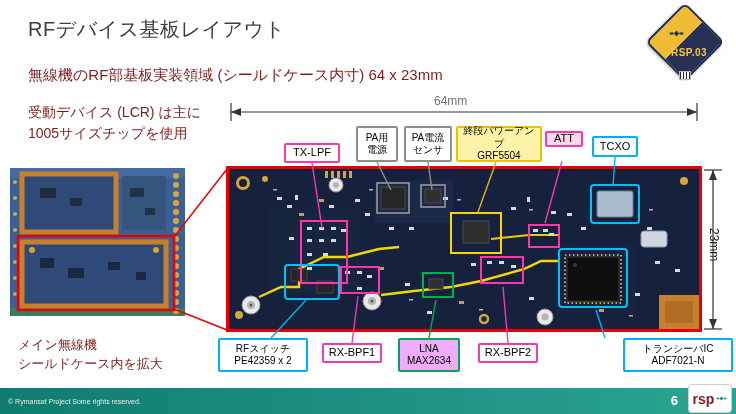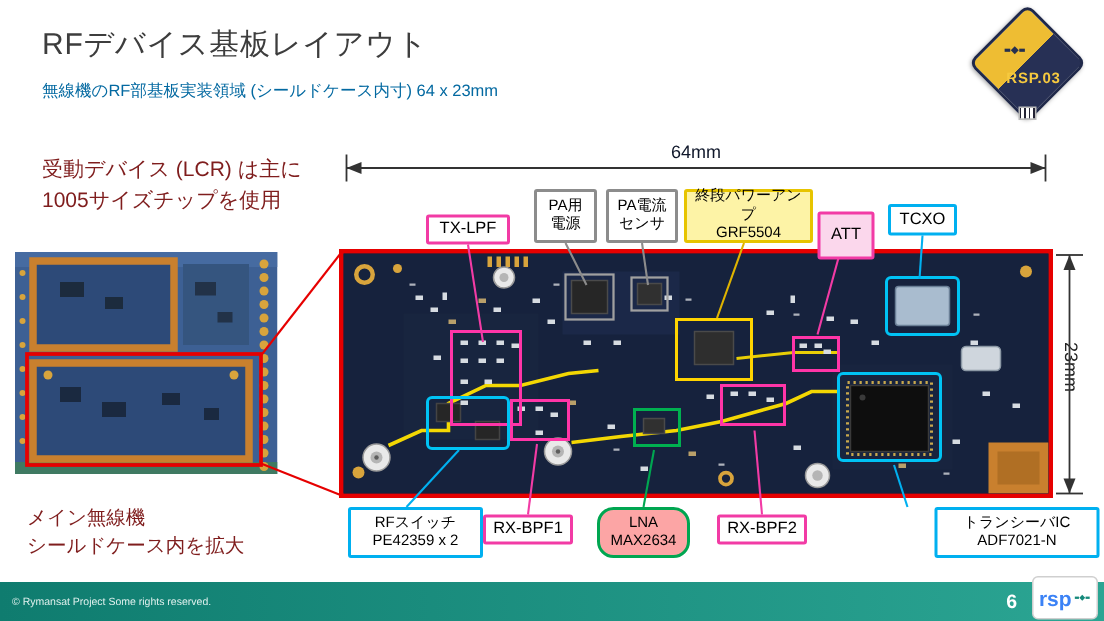--- a/index.html
+++ b/index.html
@@ -1,49 +1,49 @@
 <!DOCTYPE html>
 <html><head>
 <meta charset="utf-8">
 <style>
   * { margin:0; padding:0; box-sizing:border-box; }
   html,body { background:#9a9a9a; font-family:"Liberation Sans","DejaVu Sans",sans-serif; }
   .slide { position:relative; width:736px; height:414px; background:#ffffff; overflow:hidden; }
 
   .title { position:absolute; left:28px; top:16px; font-size:20px; font-weight:normal; color:#3d3d3d; letter-spacing:.5px; z-index:3; }
-  .subtitle { position:absolute; left:28px; top:53px; font-size:11px; color:#0369a1; z-index:3; }
+  .subtitle { position:absolute; left:28px; top:66px; font-size:15px; color:#7f1d1d; z-index:3; }
   .note-left { position:absolute; left:28px; top:102px; font-size:14px; color:#7f1d1d; white-space:pre-line; line-height:1.5; z-index:3; }
   .caption-left { position:absolute; left:18px; top:336px; font-size:13px; color:#7f1d1d; white-space:pre-line; line-height:1.45; z-index:3; }
 
   .small-pcb { position:absolute; left:10px; top:168px; width:175px; height:148px; z-index:2; }
   .small-pcb svg { display:block; width:100%; height:100%; }
   .main-pcb { position:absolute; left:226px; top:166px; width:476px; height:166px; border:3px solid #e60000; background:#141f3a; z-index:2; }
   .main-pcb svg { display:block; width:470px; height:160px; }
 
   .overlay { position:absolute; left:0; top:0; z-index:4; pointer-events:none; }
 
   .label { position:absolute; z-index:5; display:flex; align-items:center; justify-content:center; text-align:center;
            background:#fff; border:2px solid #888; border-radius:2px; color:#000; font-size:11px; line-height:1.25;
            white-space:pre-line; padding:1px 2px; }
   .label.two { font-size:10px; }
   .pink     { border-color:#f23ba5; }
   .pinkfill { border-color:#f23ba5; background:#fbd7ec; }
   .gray     { border-color:#8c8c8c; }
   .yellow   { border-color:#e7c400; background:#fdf3a6; }
   .cyan     { border-color:#00b0f0; }
-  .green    { border-color:#00a651; background:#fca5a5;border-radius:11px; }
-
-  .dim-h { position:absolute; left:434px; top:94px; width:60px; text-align:center; font-size:12px; color:#0f172a; z-index:3; }
+  .green    { border-color:#00a651; background:#f0abfc; }
+
+  .dim-h { position:absolute; left:434px; top:94px; width:60px; font-size:12px; color:#737373; z-index:3; }
   .dim-v { position:absolute; left:707px; top:228px; font-size:12px; color:#222; z-index:3; writing-mode:vertical-rl; }
 
   .footer { position:absolute; left:0; bottom:0; width:736px; height:26px; background:linear-gradient(90deg,#0f7c6f,#2ba593); z-index:6; }
   .copyright { position:absolute; left:8px; top:10px; font-size:7px; color:#dff0ed; }
   .pageno { position:absolute; right:58px; top:0; height:26px; line-height:26px; color:#fff; font-size:13px; font-weight:bold; }
   .rsp-logo { position:absolute; right:5px; bottom:2px; width:42px; height:27px; background:#fff; border-radius:3px; z-index:7;
-              display:flex; align-items:center; justify-content:center; gap:2px; color:#3b82f6; font-weight:bold; font-size:14px;
+              display:flex; align-items:center; justify-content:center; gap:2px; color:#7f1d1d; font-weight:bold; font-size:14px;
               box-shadow:0 0 0 1px #cfcfcf; }
 
   .badge { position:absolute; left:644px; top:6px; width:82px; height:84px; z-index:3; }
   .badge-diamond { position:absolute; left:13px; top:8px; width:56px; height:56px; transform:rotate(45deg);
                    background:linear-gradient(90deg,#eebd33 0 47%,#273055 47% 100%);
                    border:2px solid #20294a; border-radius:6px; box-shadow:0 1px 3px rgba(0,0,0,.35); }
   .badge-inner { position:absolute; inset:0; transform:rotate(-45deg); display:flex; flex-direction:column; align-items:center; justify-content:center; }
   .badge-sat { transform:translate(-9px,-3px); }
   .badge-text { color:#f6c93f; font-weight:bold; font-size:10px; letter-spacing:.5px; transform:translate(4px,3px); }
   .badge-barcode { position:absolute; left:35px; top:65px; width:12px; height:9px;
@@ -281,24 +281,24 @@
     <line x1="605" y1="338" x2="596" y2="310" stroke="#00b0f0" stroke-width="1.4"></line>
   </svg>
 
   <div class="label pink" style="left:284px;top:143px;width:56px;height:20px;">TX-LPF</div>
   <div class="label gray two" style="left:404px;top:126px;width:48px;height:36px;">PA電流
 センサ</div>
   <div class="label gray two" style="left:356px;top:126px;width:42px;height:36px;">PA用
 電源</div>
   <div class="label yellow two" style="left:456px;top:126px;width:86px;height:36px;">終段パワーアンプ
 GRF5504</div>
-  <div class="label pinkfill" style="left:545px;top:141px;width:38px;height:32px;">ATT</div>
+  <div class="label pinkfill" style="left:545px;top:131px;width:38px;height:16px;">ATT</div>
   <div class="label cyan" style="left:592px;top:136px;width:46px;height:21px;">TCXO</div>
 
-  <div class="label cyan two" style="left:232px;top:338px;width:90px;height:34px;">RFスイッチ
+  <div class="label cyan two" style="left:218px;top:338px;width:90px;height:34px;">RFスイッチ
 PE42359 x 2</div>
   <div class="label pink" style="left:322px;top:343px;width:60px;height:20px;">RX-BPF1</div>
   <div class="label green two" style="left:398px;top:338px;width:62px;height:34px;">LNA
 MAX2634</div>
   <div class="label pink" style="left:478px;top:343px;width:60px;height:20px;">RX-BPF2</div>
   <div class="label cyan two" style="left:579px;top:338px;width:110px;height:34px;margin-left:44px;">トランシーバIC
 ADF7021-N</div>
 
   <div class="footer">
     <div class="copyright">© Rymansat Project Some rights reserved.</div>

